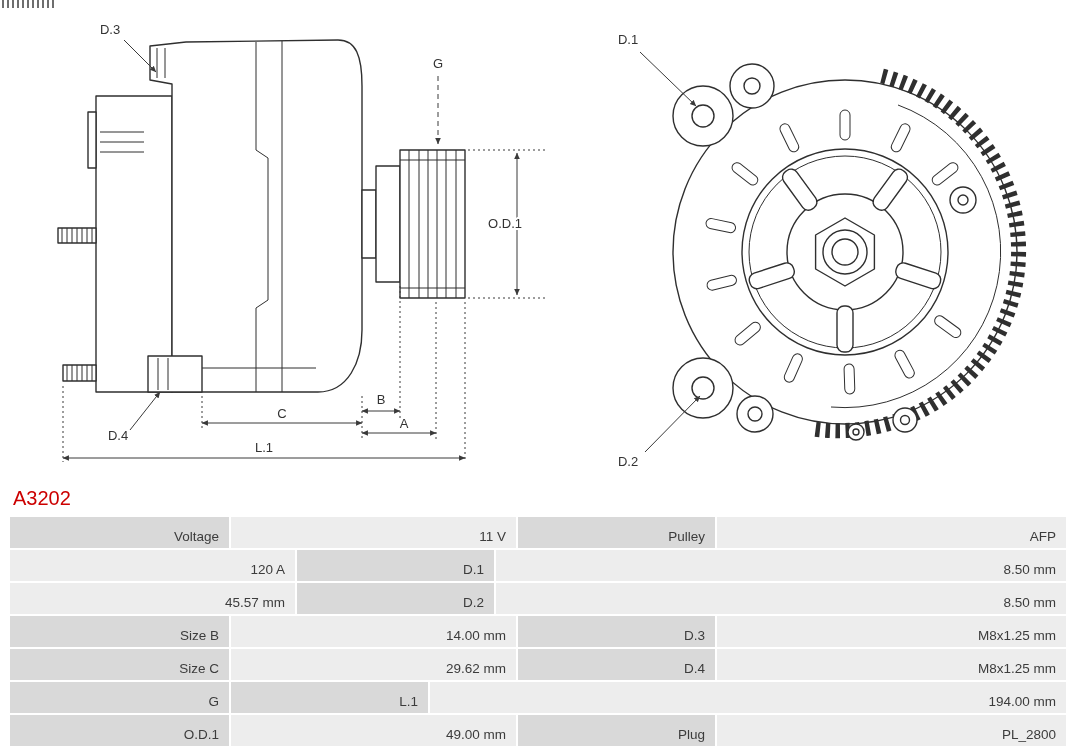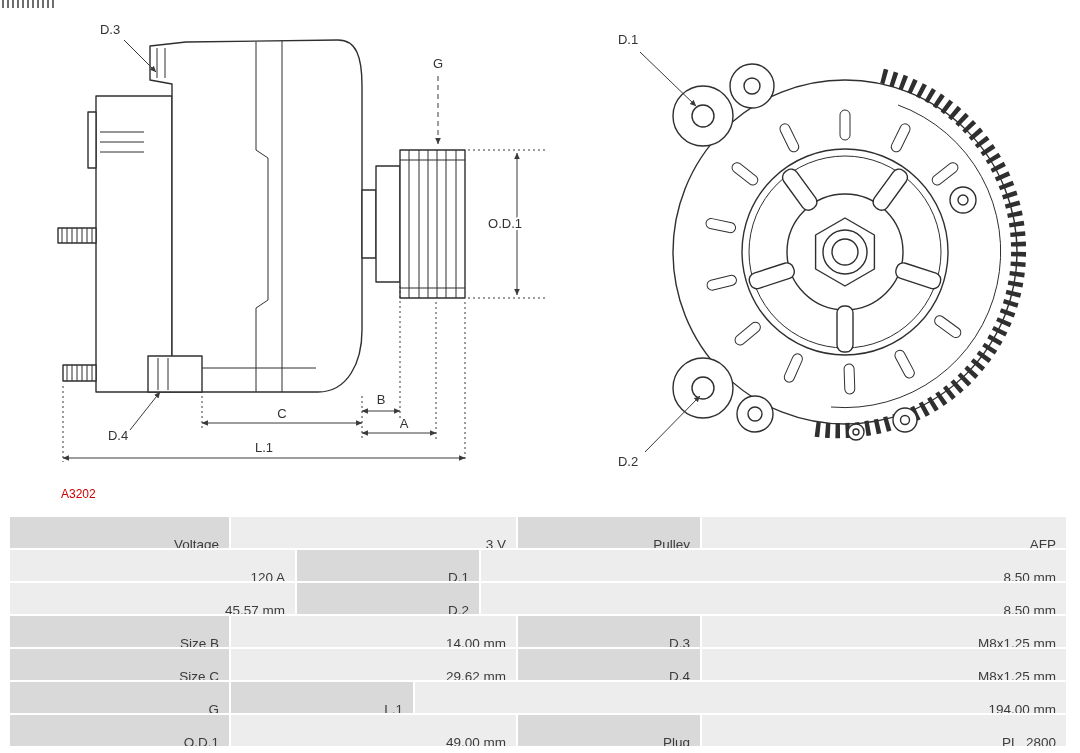--- a/index.html
+++ b/index.html
@@ -12,29 +12,29 @@
   .ln{fill:none;stroke:#2f2f2f;stroke-width:1.4;stroke-linejoin:round;stroke-linecap:round;}
   .fw{fill:#fff;stroke:#2f2f2f;stroke-width:1.4;stroke-linejoin:round;}
   .thin{fill:none;stroke:#2f2f2f;stroke-width:1;}
   .dim{fill:none;stroke:#3a3a3a;stroke-width:1;}
   .dot{stroke-dasharray:2 3;}
   .dsh{stroke-dasharray:5 4;}
   .teeth{fill:none;stroke:#2f2f2f;stroke-width:15;stroke-dasharray:4.5 5.5;}
   svg text{font-family:"Liberation Sans",sans-serif;font-size:13px;fill:#333;}
   svg text.halo{paint-order:stroke;stroke:#fff;stroke-width:4px;fill:#333;}
   
-  .pn{position:absolute;left:13px;top:487px;font-size:12px;color:#cc0000;margin-left:48px;}
+  .pn{position:absolute;left:13px;top:487px;font-size:20px;color:#cc0000;}
   
   .spec{position:absolute;left:10px;top:517px;width:1056px;}
   .trow{display:flex;gap:2px;margin-bottom:2px;height:31px;}
-  .cell{box-sizing:border-box;padding:12px 10px;line-height:31px;text-align:right;
+  .cell{box-sizing:border-box;padding:4px 10px;line-height:31px;text-align:right;
         font-size:13.5px;color:#3c3c3c;white-space:nowrap;overflow:hidden;}
   .lab{background:#d9d9d9;}
   .val{background:#ededed;}
-  .w1{width:219px;}.w2{width:285px;}.w3{width:182px;}.w4{flex:1;}
+  .w1{width:219px;}.w2{width:285px;}.w3{width:197px;}.w4{flex:1;}
 </style>
 </head>
 <body>
 
 <div class="stage">
 
   <div class="corner-mark"></div>
 
   <svg class="drawing" width="1080" height="485" viewBox="0 0 1080 485">
     <defs>
@@ -175,21 +175,21 @@
       <text x="628" y="466" text-anchor="middle">D.2</text>
       <path class="dim" d="M645,452 L700,396" marker-end="url(#ah)"></path>
     </g>
   </svg>
 
   <div class="pn">A3202</div>
 
   <div class="spec">
     <div class="trow">
       <div class="cell lab w1">Voltage</div>
-      <div class="cell val w2">3 V</div>
+      <div class="cell val w2">11 V</div>
       <div class="cell lab w3">Pulley</div>
       <div class="cell val w4">AFP</div>
     </div>
     <div class="trow">
       <div class="cell val w2">120 A</div>
       <div class="cell lab w3">D.1</div>
       <div class="cell val w4">8.50 mm</div>
     </div>
     <div class="trow">
       <div class="cell val w2">45.57 mm</div>

